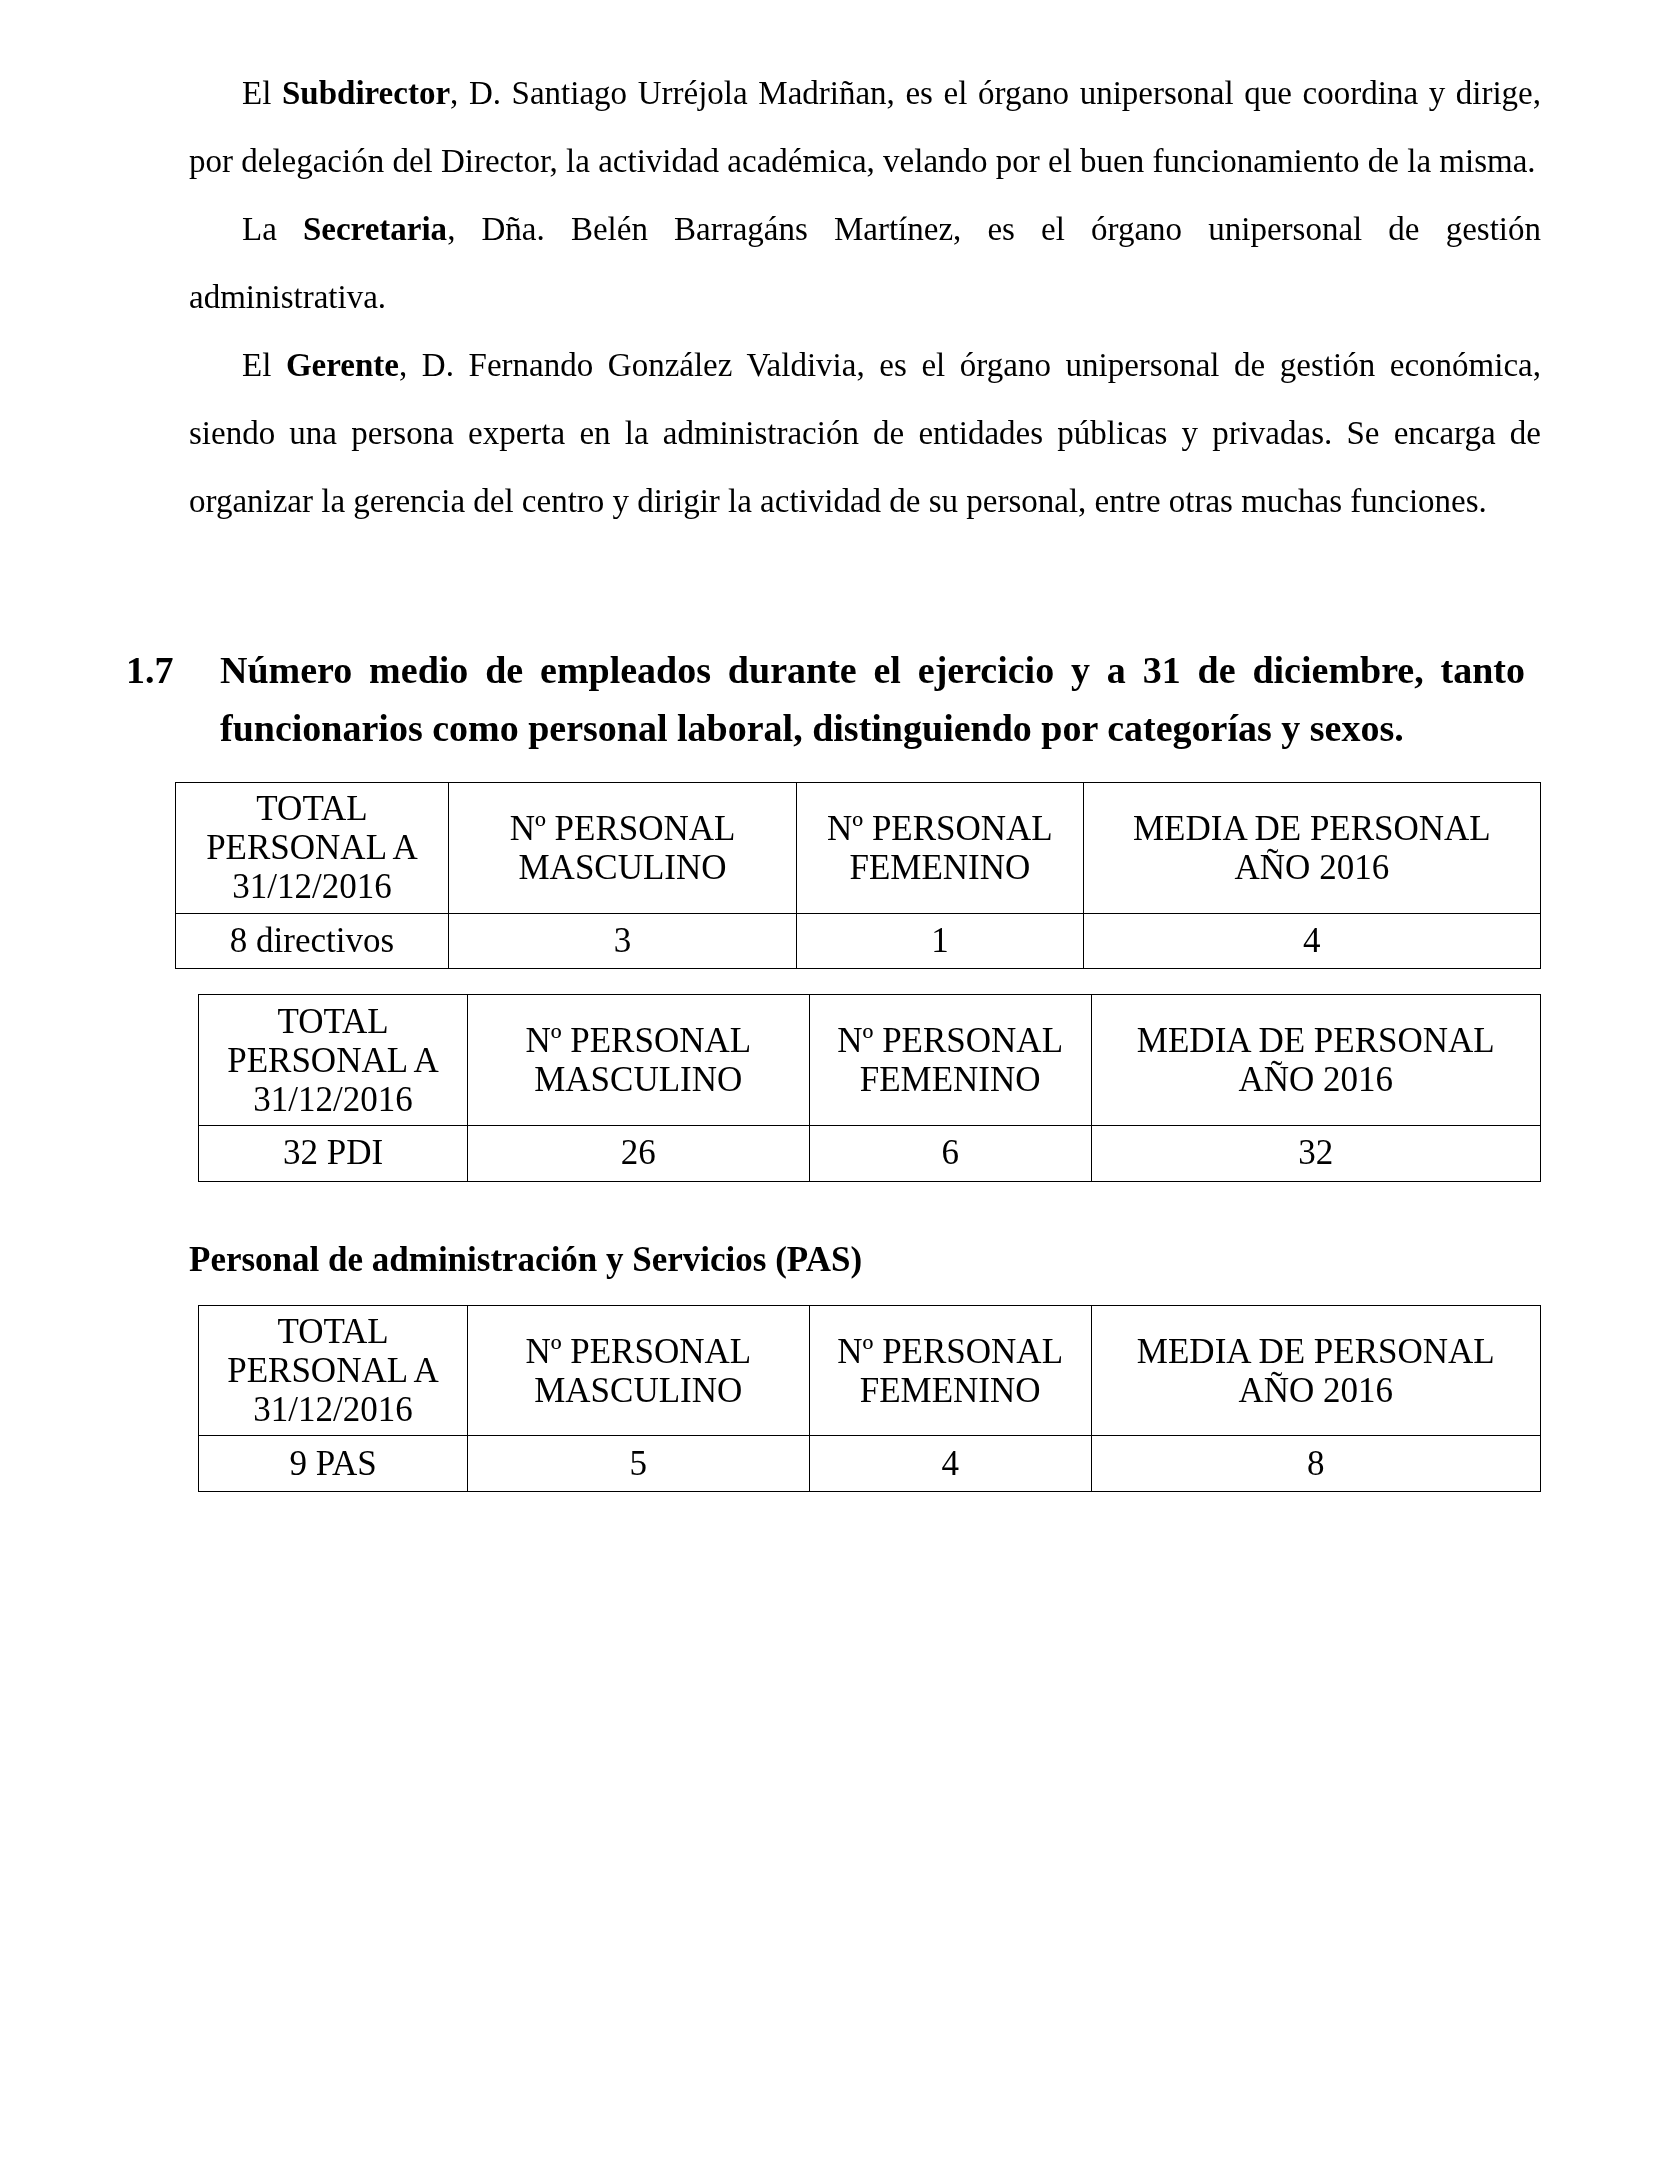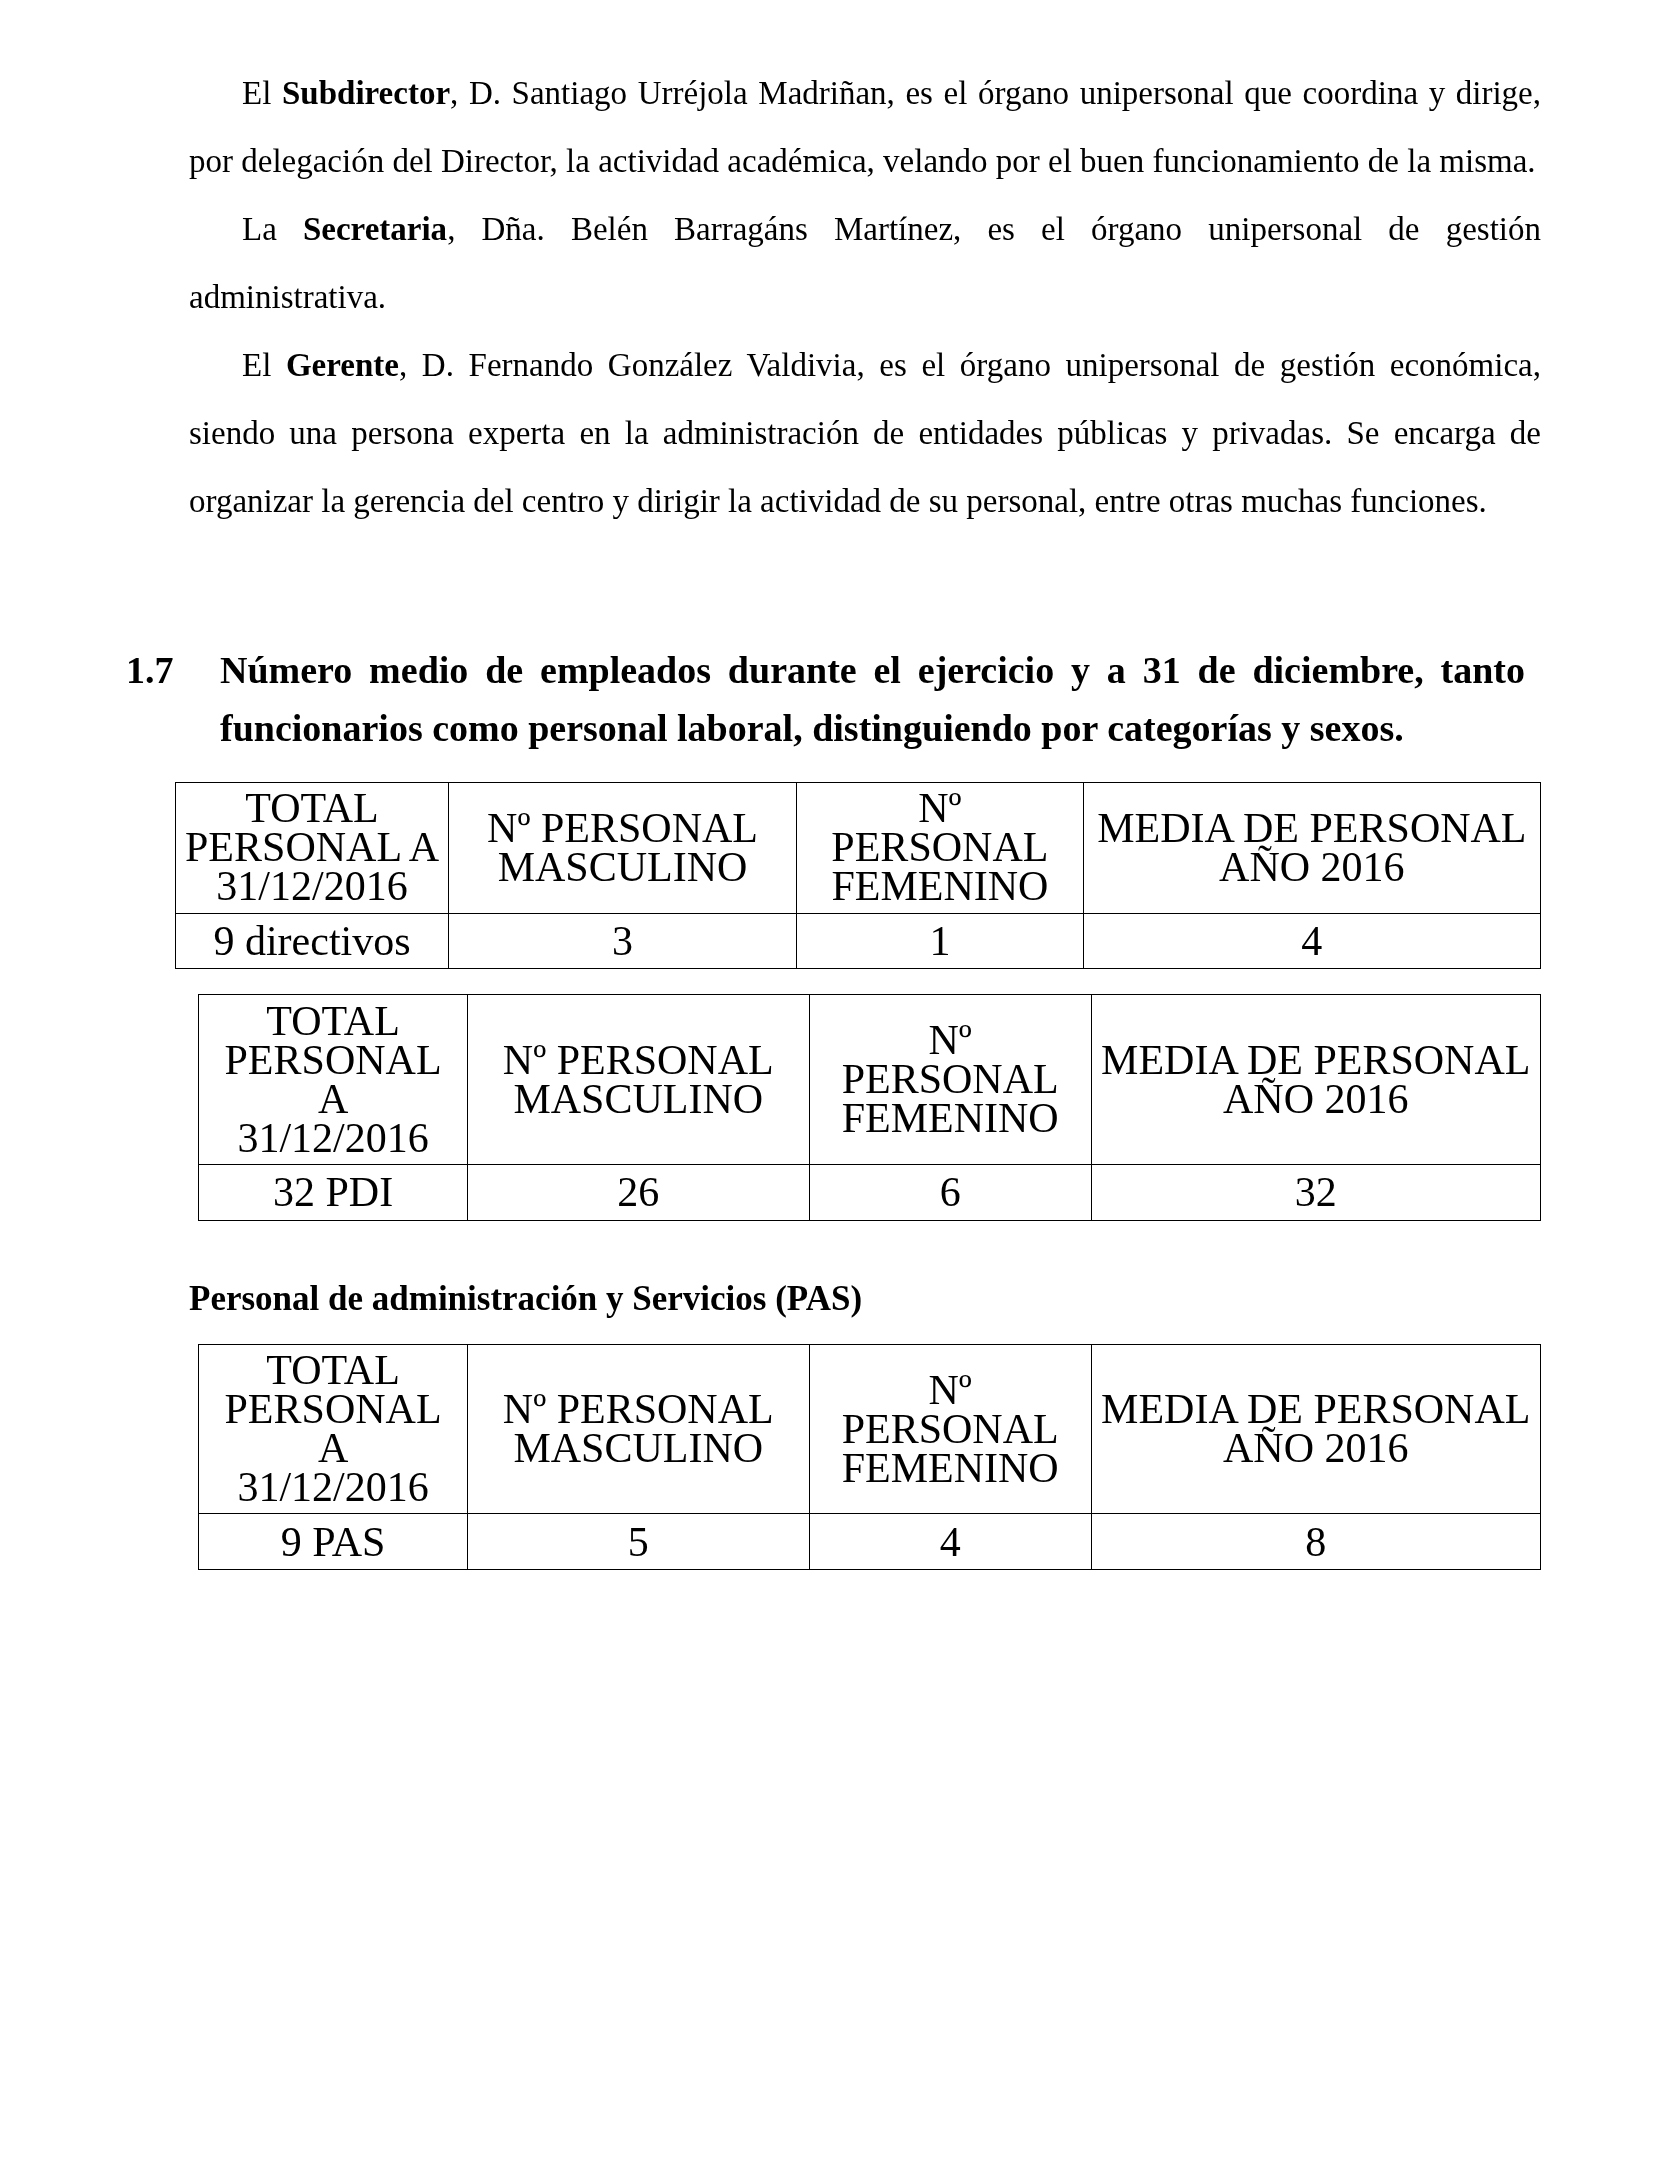--- a/index.html
+++ b/index.html
@@ -45,21 +45,21 @@
     margin: 0;
     font-size: 35px;
     font-weight: bold;
     line-height: 41px;
   }
   .sub-title.first { margin-top: 98px; }
   .sub-title.later { margin-top: 57px; }
   .tbl {
     border-collapse: collapse;
     margin-top: 25px;
-    font-size: 42px;
+    font-size: 35px;
     table-layout: fixed;
   }
   .tbl.t-first { width: calc(100% + 14px); margin-left: -14px; }
   .tbl.t-rest  { width: calc(100% - 9.4px); margin-left: 9.4px; }
   .tbl th, .tbl td {
     border: 1.6px solid #000000;
     text-align: center;
     vertical-align: middle;
     font-weight: normal;
   }
@@ -116,21 +116,21 @@
         <th>Nº PERSONAL
 MASCULINO</th>
         <th>Nº PERSONAL
 FEMENINO</th>
         <th>MEDIA DE PERSONAL
 AÑO 2016</th>
       </tr>
     </thead>
     <tbody>
       <tr>
-        <td>9 directivos</td>
+        <td>8 directivos</td>
         <td>3</td>
         <td>1</td>
         <td>4</td>
       </tr>
     </tbody>
   </table>
 
   <table class="tbl t-rest">
     <colgroup>
         <col class="col1">

